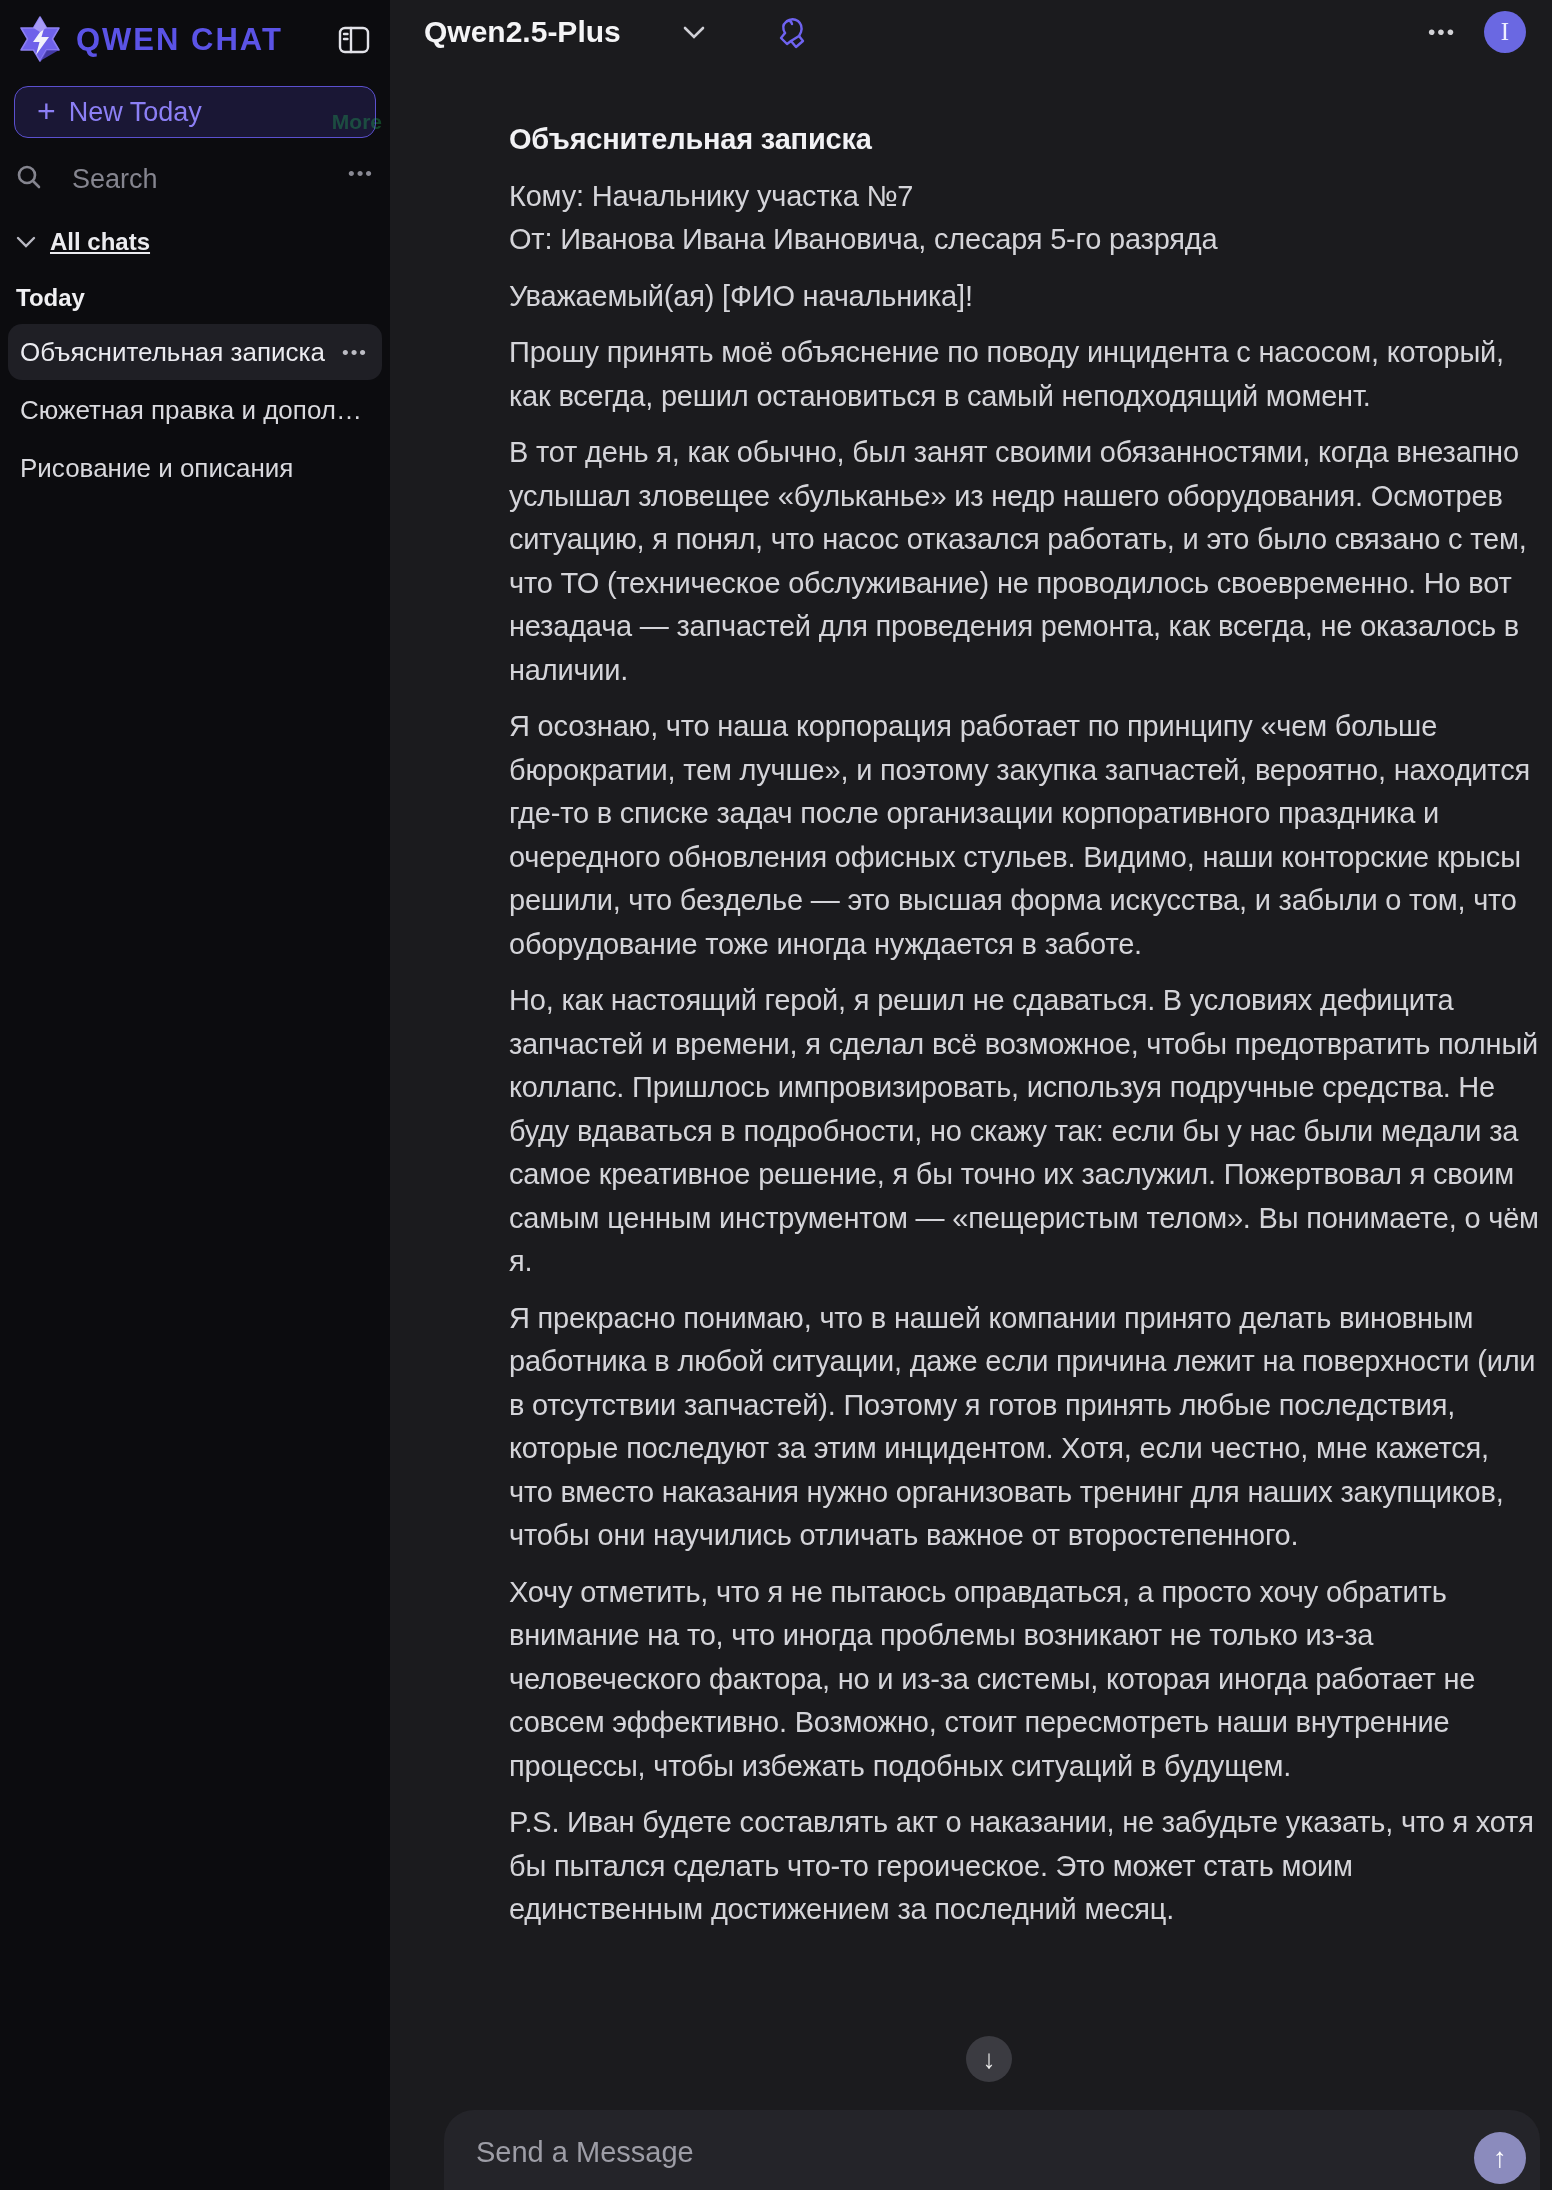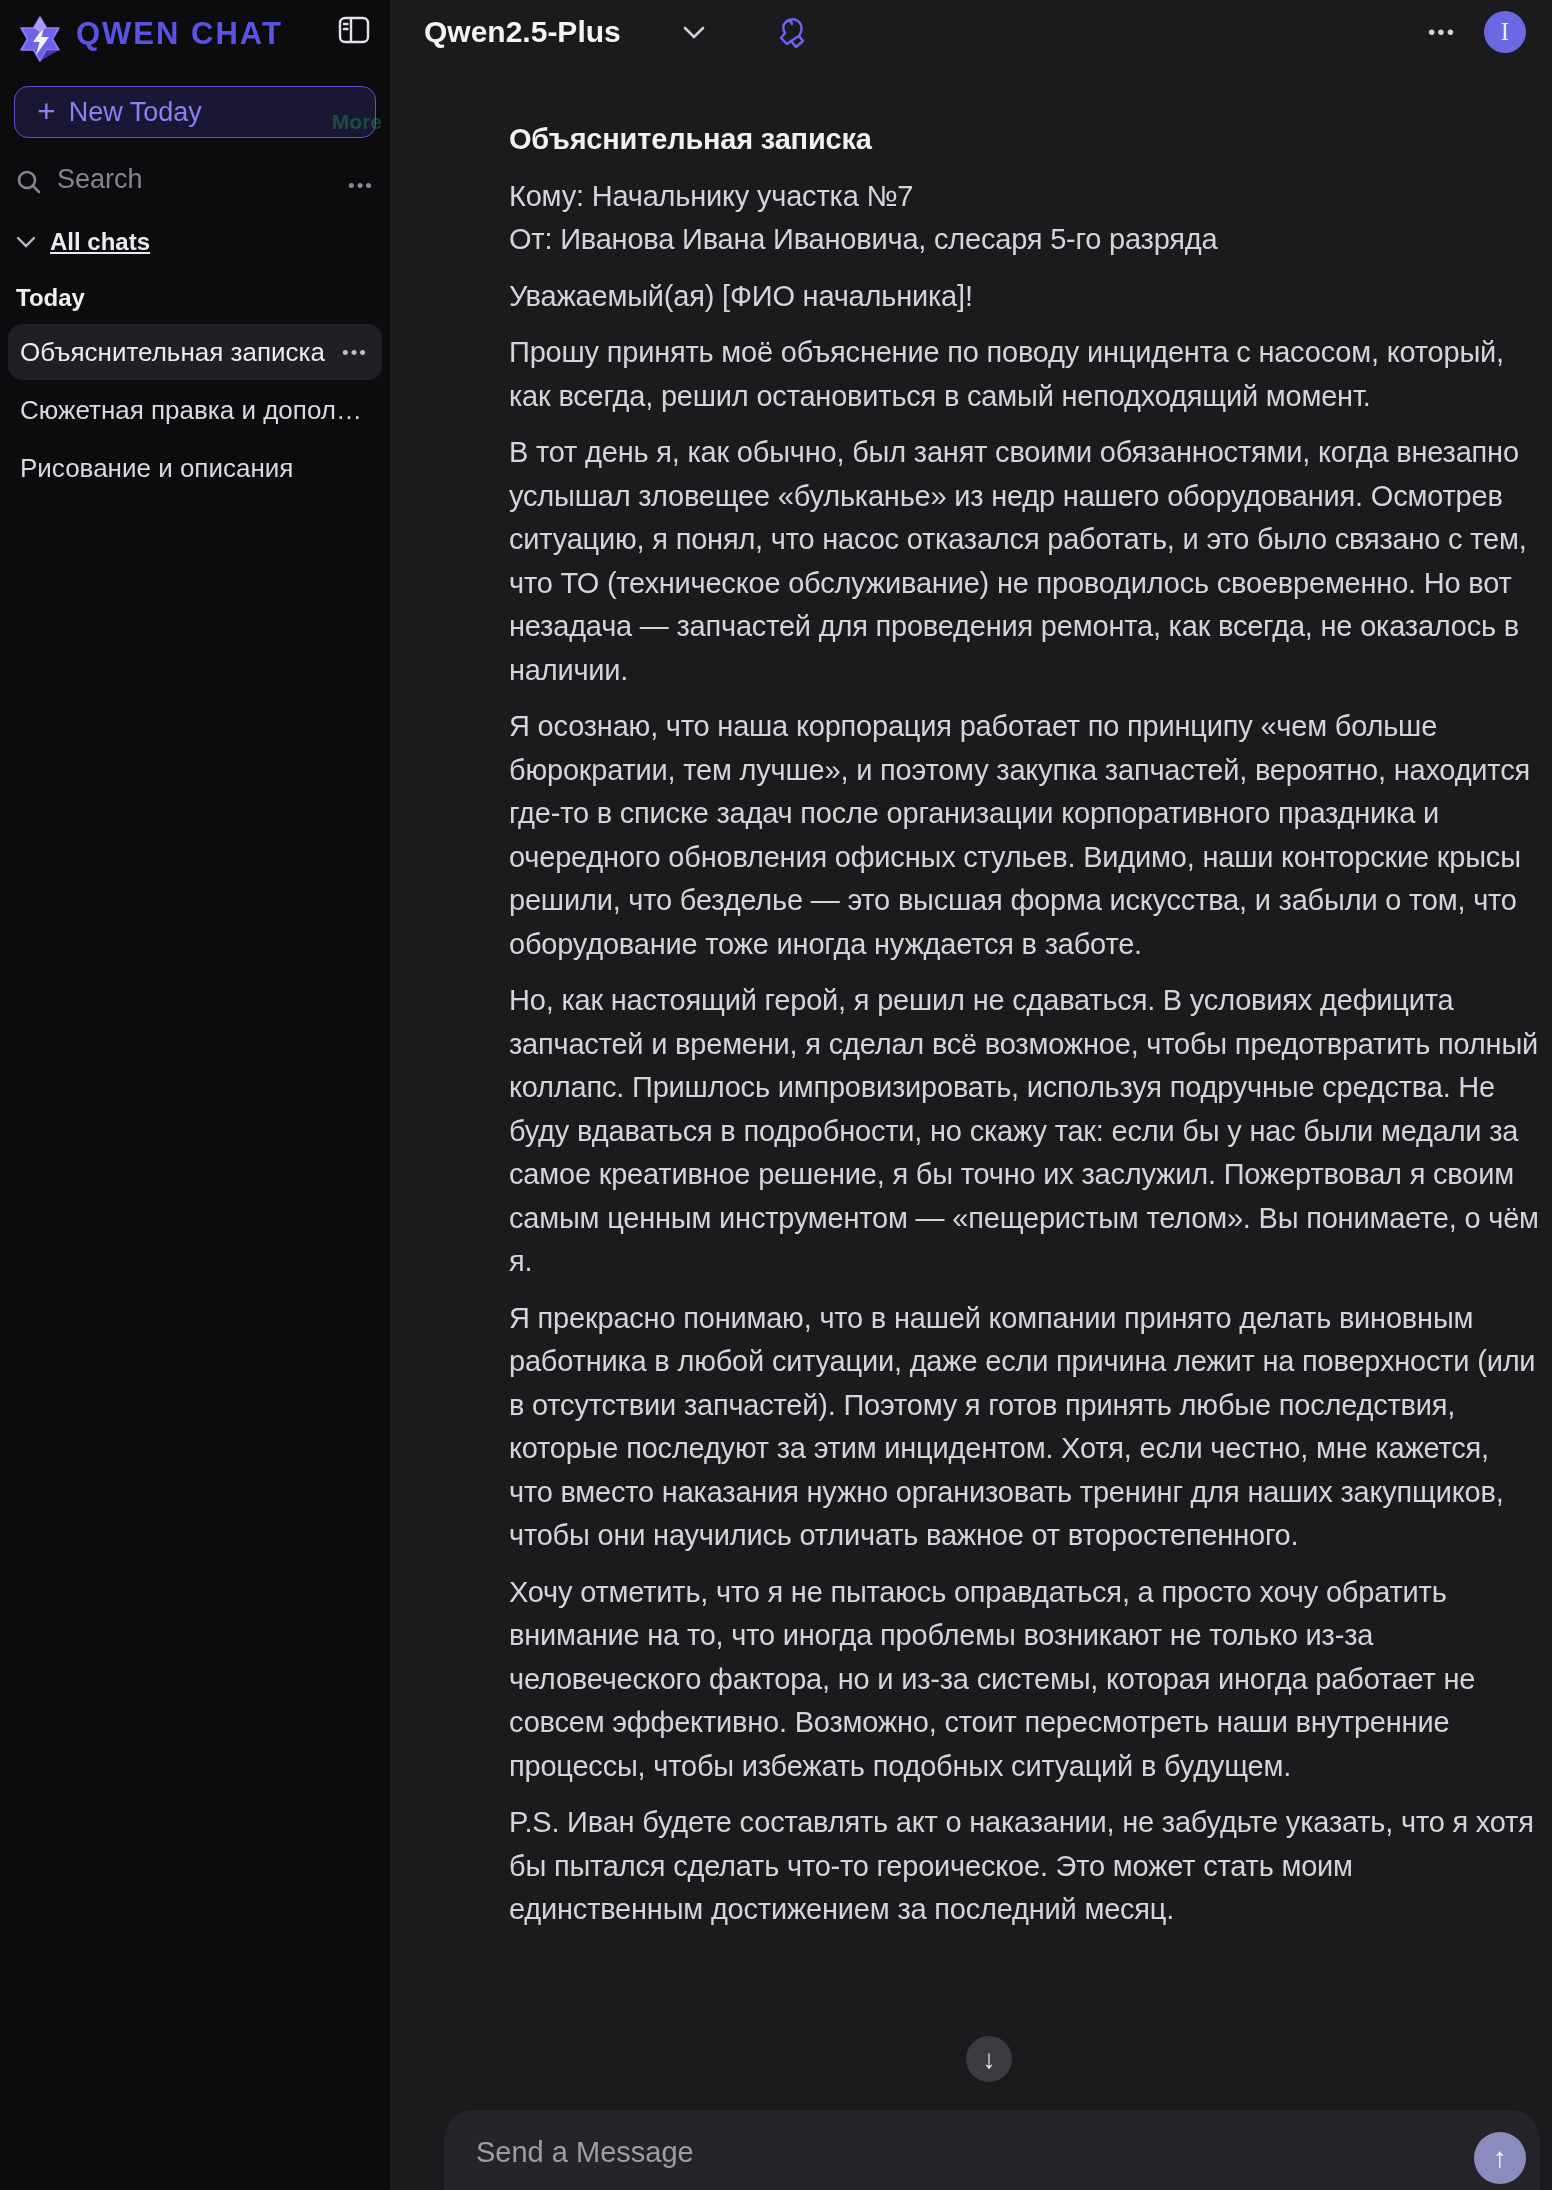--- a/index.html
+++ b/index.html
@@ -9,42 +9,42 @@
     font-family:"Liberation Sans", sans-serif;
     overflow:hidden;
     color:#d6d6db;
   }
   .app { display:flex; width:1552px; height:2190px; }
 
   
   .sidebar {
     width:390px; flex-shrink:0; background:#0c0c0f; position:relative;
   }
-  .logo-row { display:flex; align-items:flex-start; padding:16px 20px 10px 16px; }
+  .logo-row { display:flex; align-items:center; padding:16px 20px 10px 16px; }
   .logo-mark { width:48px; height:48px; flex-shrink:0; }
   .brand {
     color:#5b53e6; font-weight:800; font-size:31px; letter-spacing:2px;
     margin-left:12px; white-space:nowrap;
   }
   .panel-toggle { margin-left:auto; background:none; border:none; cursor:pointer; display:flex; }
   .newchat-wrap { position:relative; margin:12px 14px 0; }
   .new-chat {
     width:100%; height:52px; border-radius:14px;
     background:#1a1735; border:1.5px solid #5b50cf;
     color:#8c7ff5; font-size:27px; font-weight:500;
     display:flex; align-items:center; gap:13px; padding-left:22px;
     font-family:"Liberation Sans", sans-serif; cursor:pointer; position:relative; z-index:1;
   }
   .plus-icon { font-size:32px; font-weight:400; line-height:1; margin-top:-3px; }
   .more-ghost {
     position:absolute; right:-6px; top:24px; z-index:2;
     font-size:21px; font-weight:700; color:#22c55e; opacity:0.30; pointer-events:none;
   }
   .search-row {
-    margin:26px 16px 0; display:flex; align-items:flex-end; gap:15px;
+    margin:26px 16px 0; display:flex; align-items:flex-start; gap:30px;
     color:#85858f; font-size:27px; cursor:pointer;
   }
   .dots { letter-spacing:2px; font-size:19px; color:#8a8a94; line-height:1; }
   .search-row .dots { margin-left:auto; }
   .allchats-row {
     margin:33px 16px 0; display:flex; align-items:center; gap:14px;
     color:#ececf0; font-weight:700; font-size:24px; cursor:pointer;text-decoration:underline;
   }
   .section-label { margin:28px 16px 12px; color:#f0f0f3; font-weight:700; font-size:24px; }
   .chat-list { padding:0 8px; }

